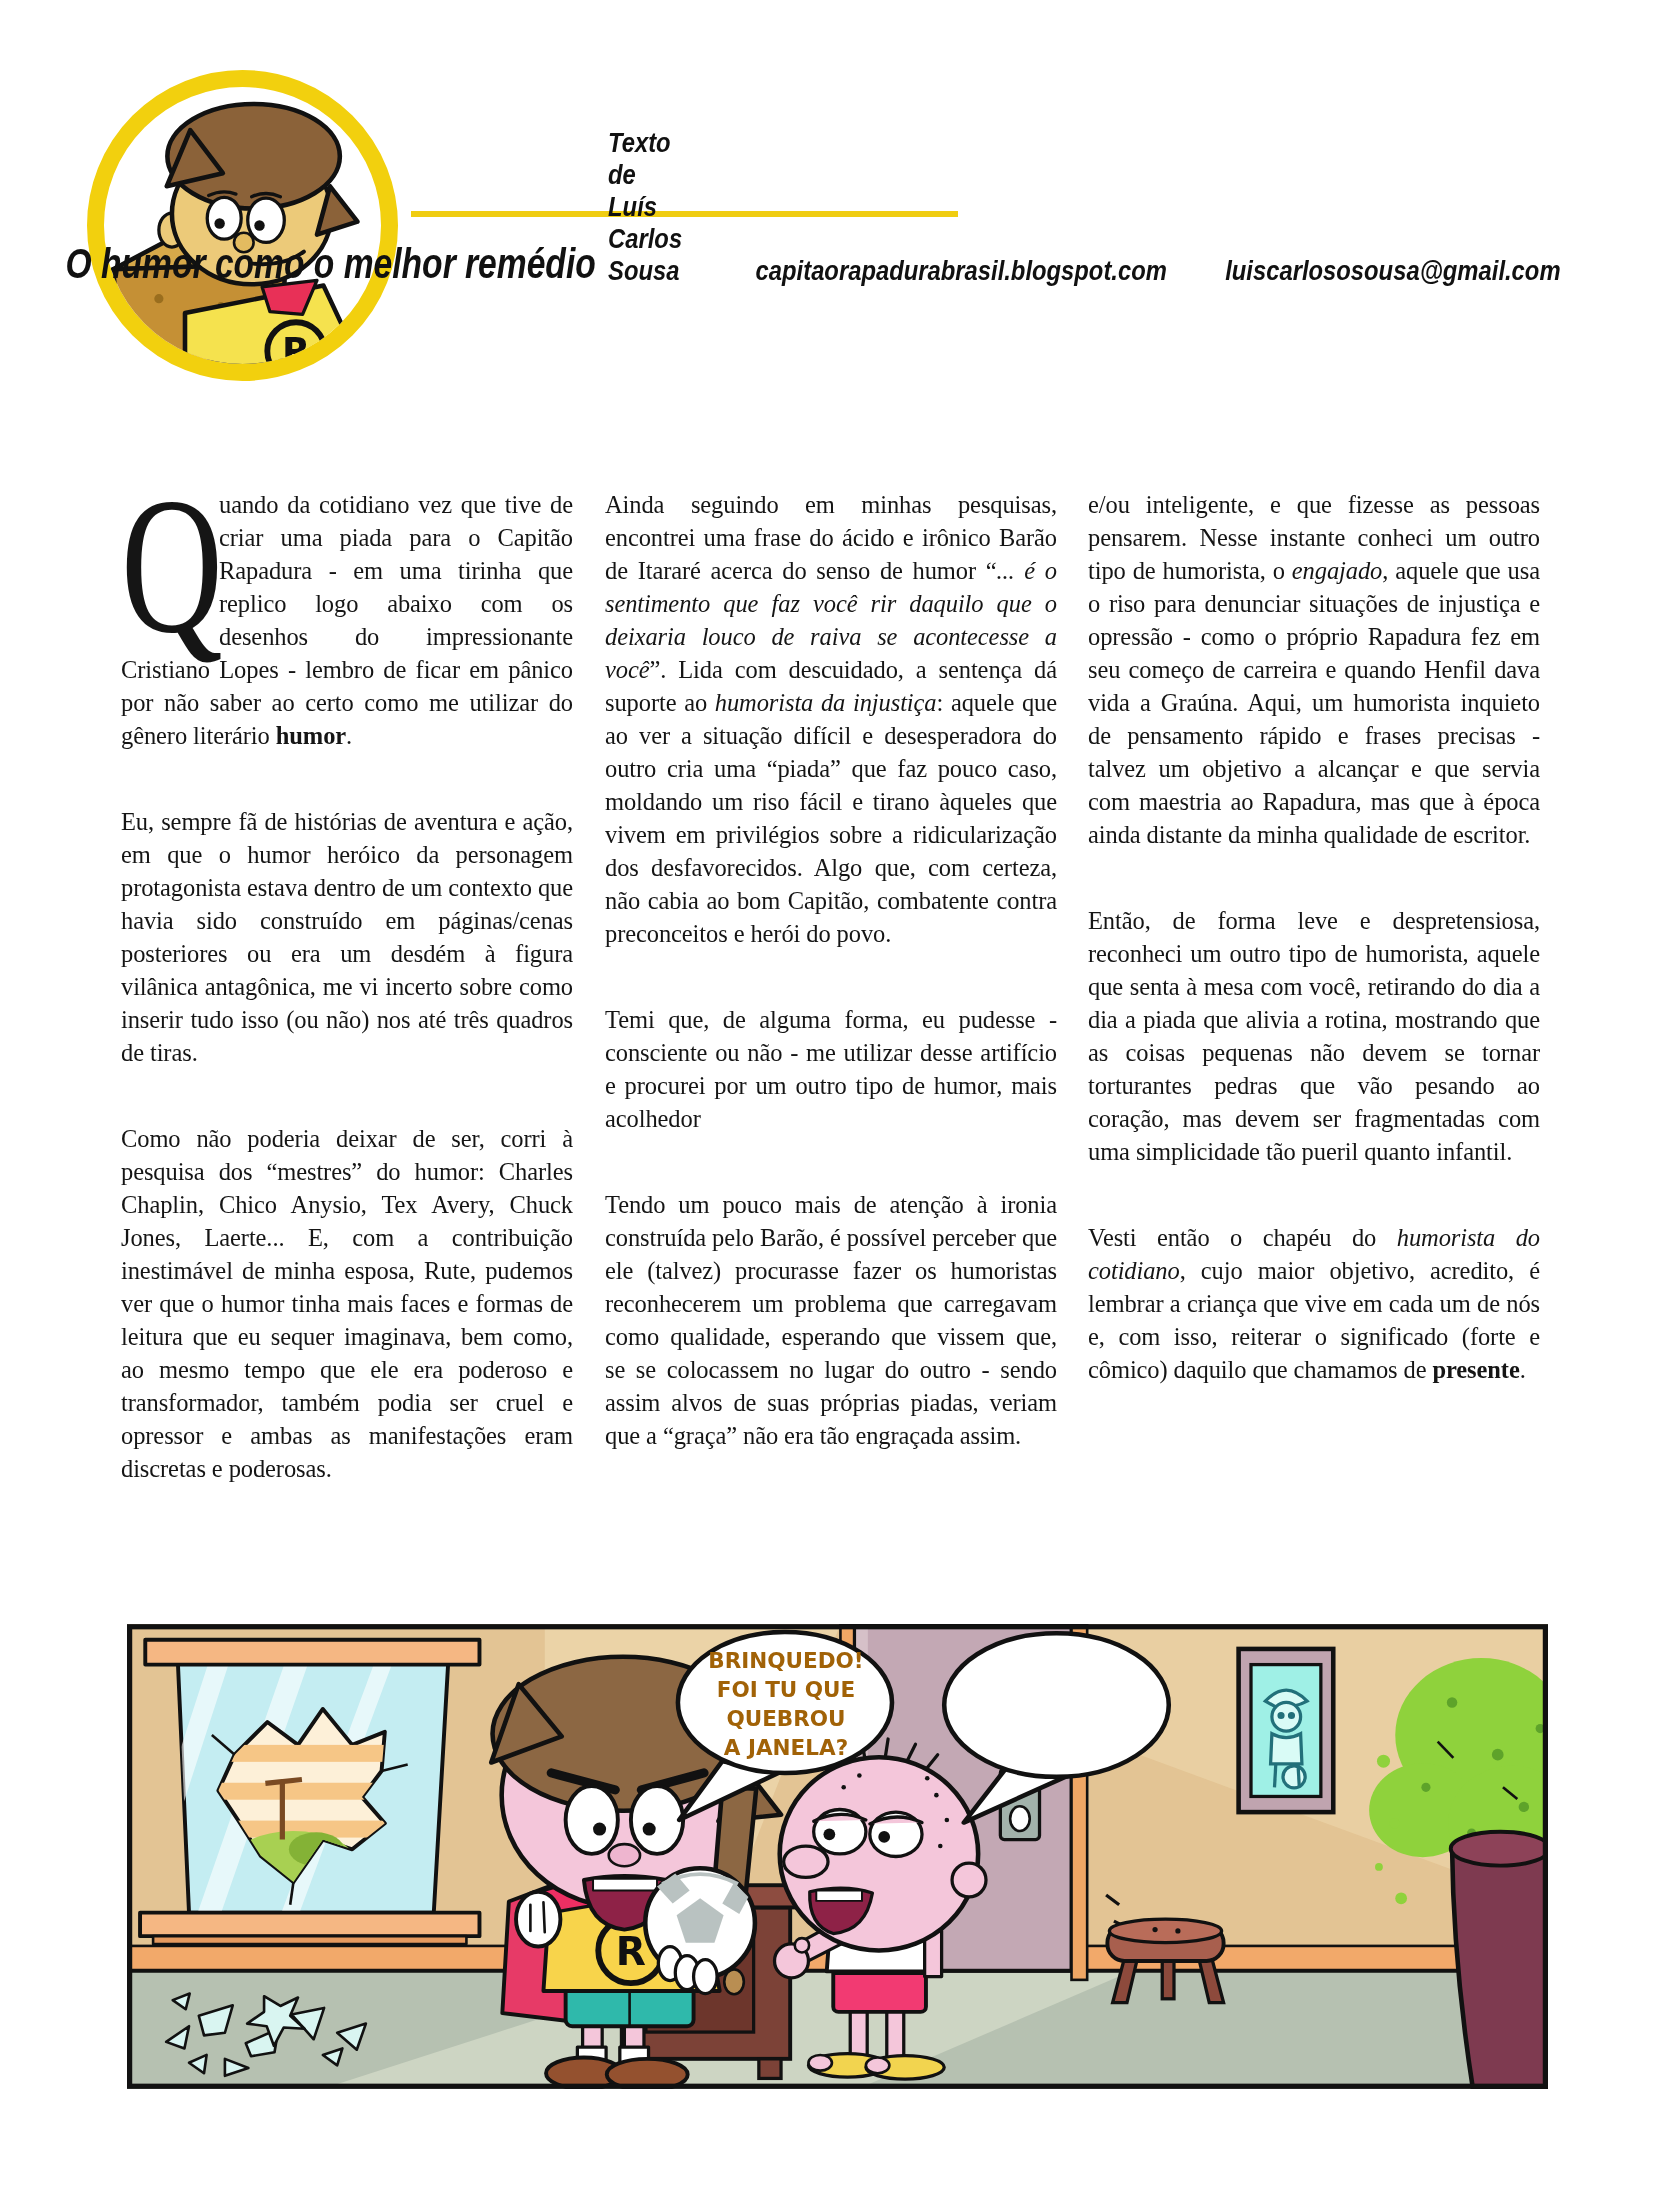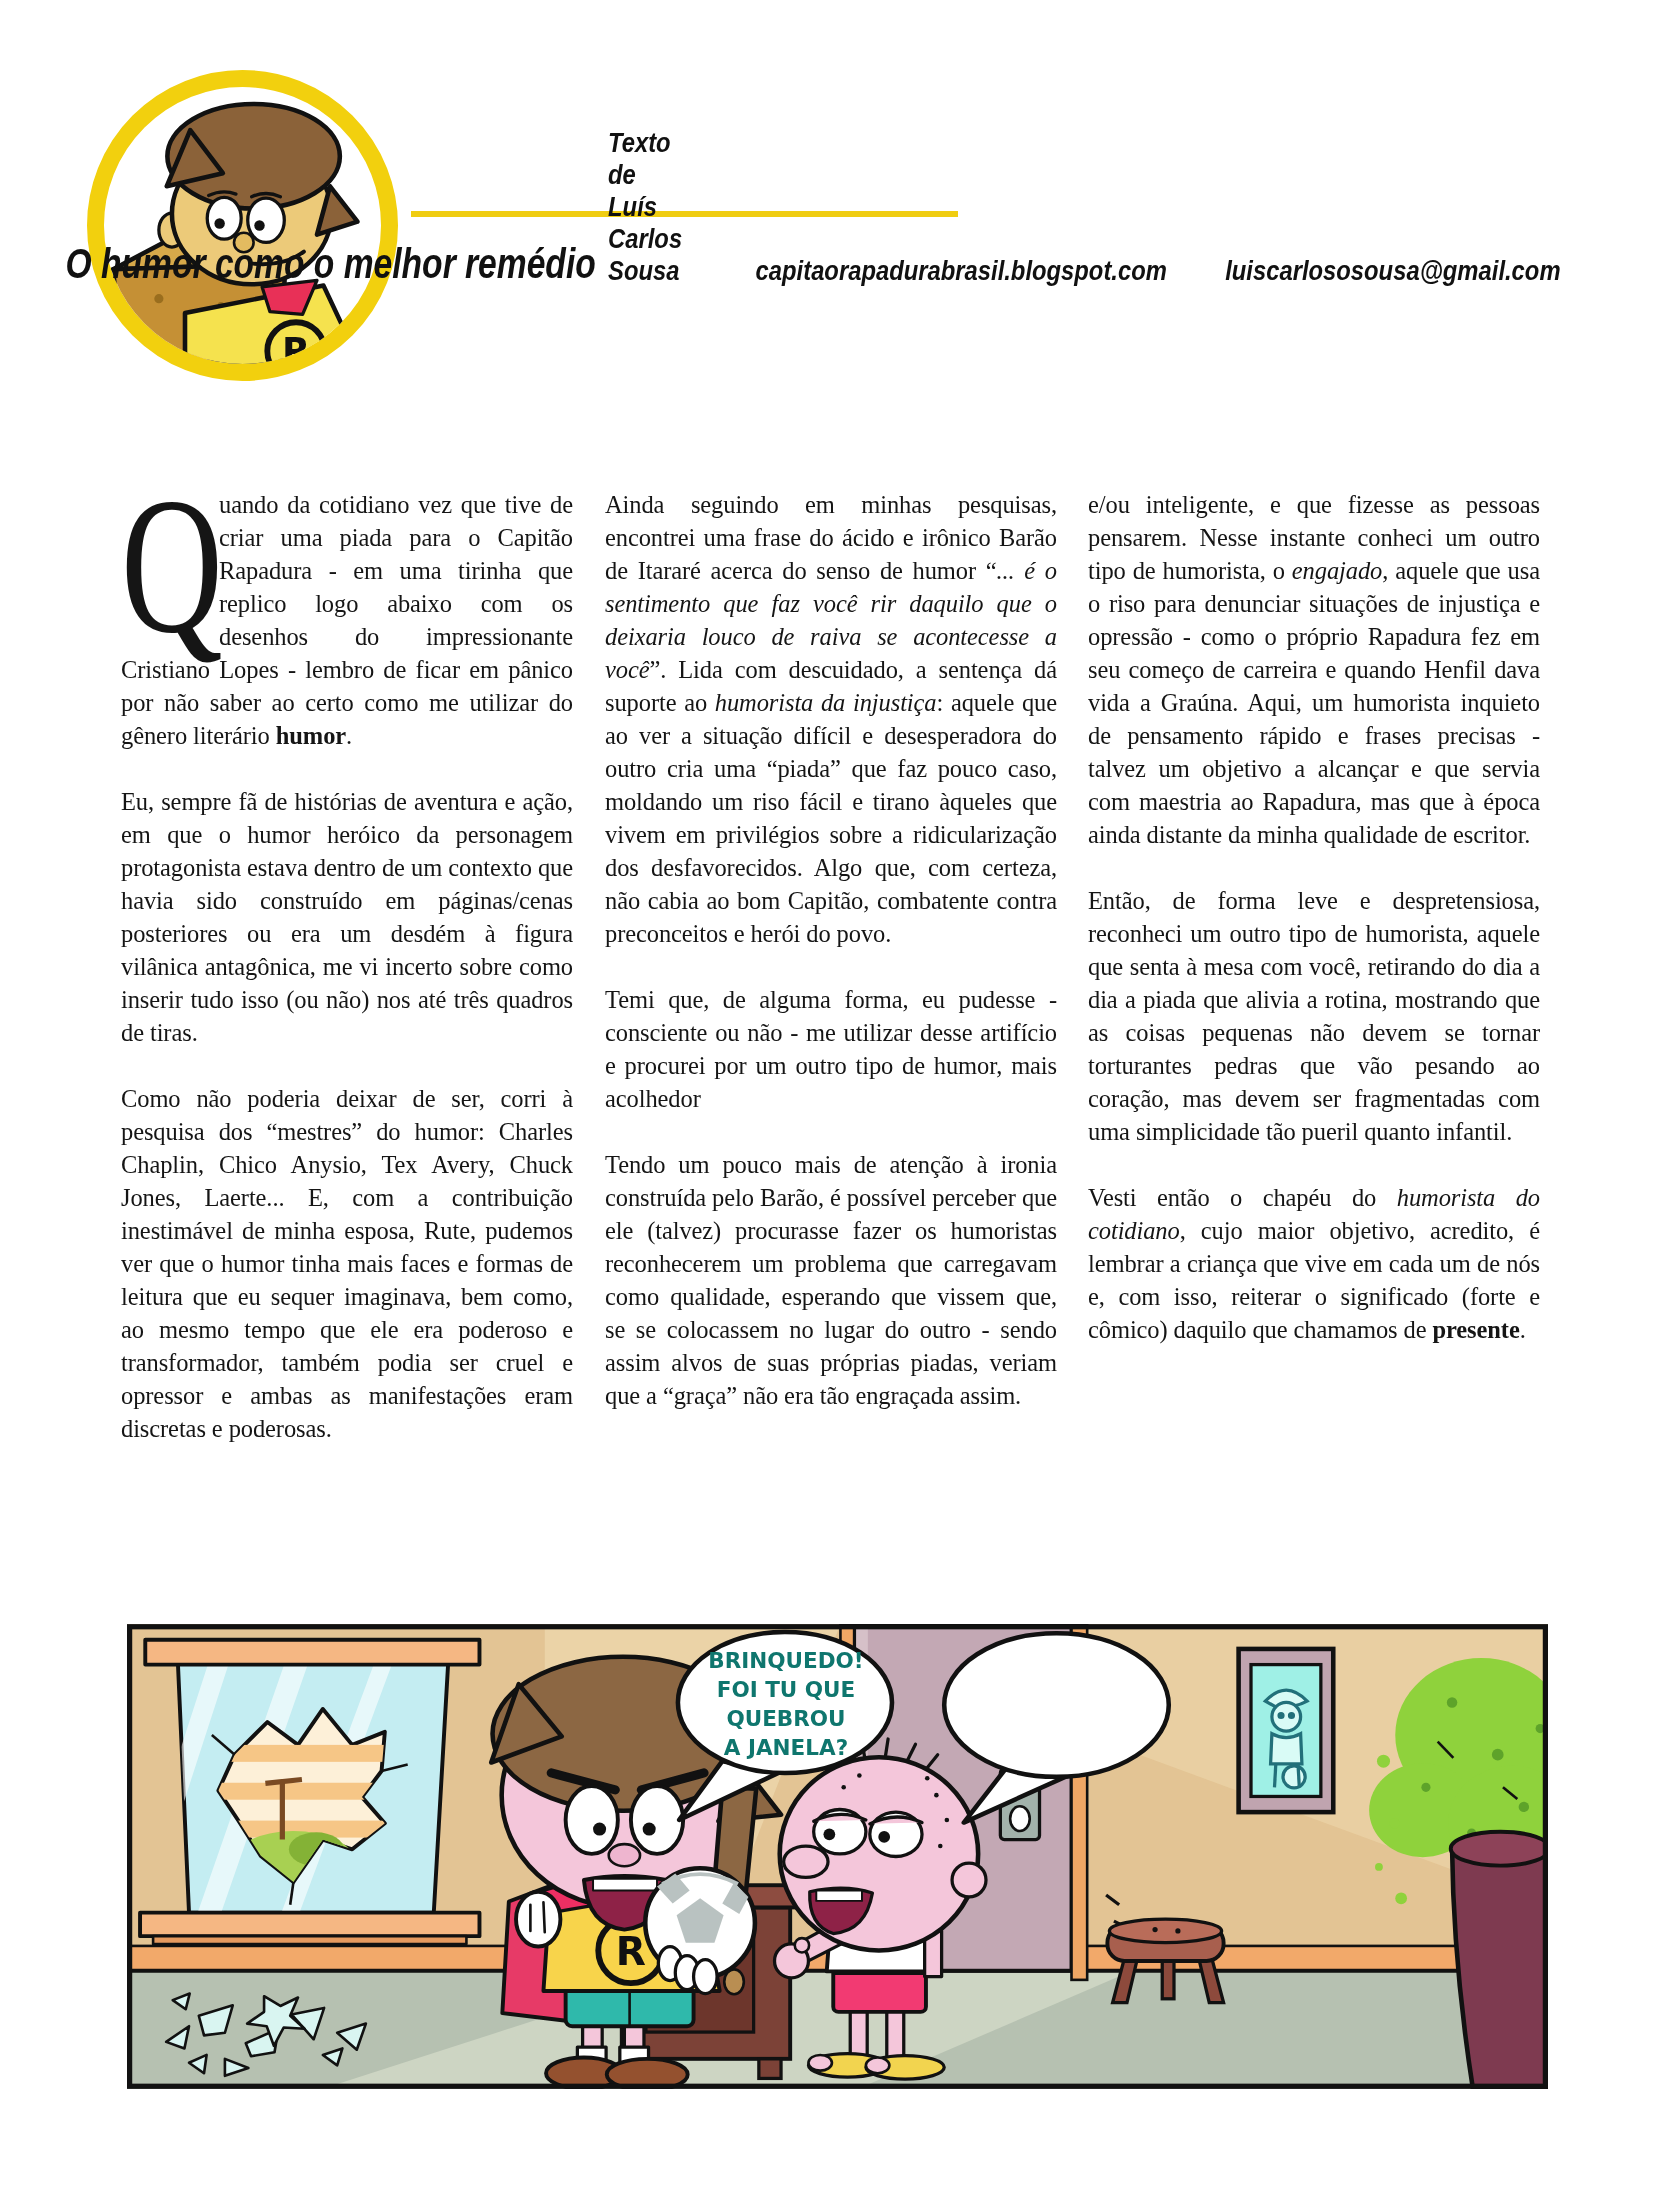--- a/index.html
+++ b/index.html
@@ -13,28 +13,28 @@
   .m-sub{font-size:42px;line-height:1.05;margin-top:5.2px;white-space:nowrap;transform:scaleX(.8);transform-origin:100% 50%;}
   .m-byline{font-size:28px;margin-top:23.5px;transform:scaleX(.85);transform-origin:100% 50%;}
   .m-blog{font-size:28px;margin-top:11.8px;transform:scaleX(.85);transform-origin:100% 50%;}
   .m-email{font-size:28px;margin-top:10.4px;transform:scaleX(.85);transform-origin:100% 50%;}
   .rule{position:absolute;left:411px;top:211px;width:547px;height:5.9px;background:#f0cd11;}
   
   .col{position:absolute;top:488px;width:452px;font-size:24.5px;line-height:33px;
        text-align:justify;color:#151515;letter-spacing:-0.1px;}
   #col1{left:121px;} #col2{left:605px;} #col3{left:1088px;}
   .col p{margin:0;}
-  .col p + p{margin-top:33px;}
+  .col p + p{margin-top:53px;}
   .dropcap{float:left;font-size:196px;line-height:153px;height:140px;width:98px;
            transform:scaleX(.72);transform-origin:0 13px;}
   .b{font-weight:bold;} .i{font-style:italic;}
   
   .comic{position:absolute;left:127px;top:1624px;width:1421px;height:465px;}
   .comic svg{position:absolute;left:0;top:0;}
-  .bubble-text{position:absolute;text-align:center;color:#0f766e;
+  .bubble-text{position:absolute;text-align:center;color:#a16207;
                font-family:"DejaVu Sans",sans-serif;font-weight:bold;font-size:21.5px;line-height:29px;}
   .bubble-text .ln{display:block;}
   #btxt1{left:554px;top:22px;width:210px;}
   #btxt2{left:816px;top:23.5px;width:227px;}
 </style>
 </head>
 <body>
 
 <div class="page">
 

